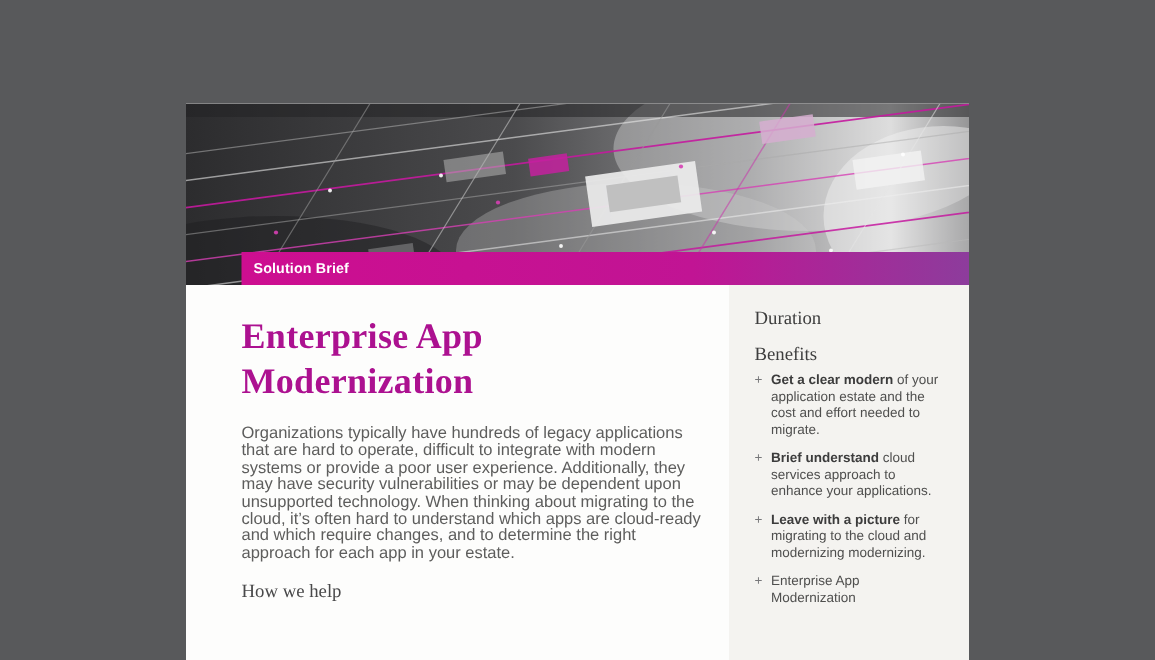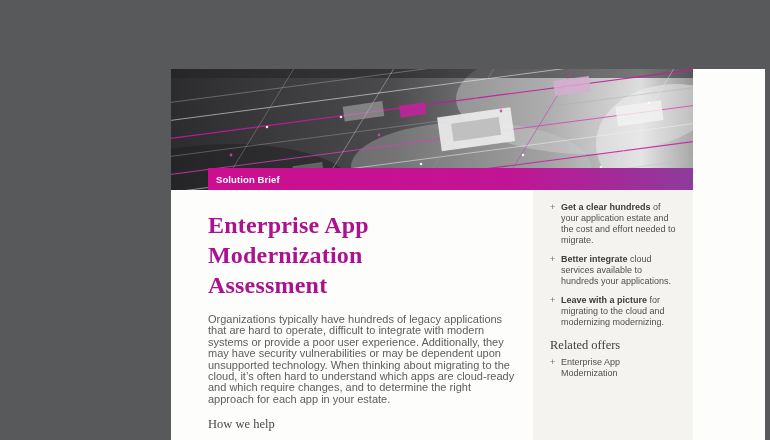--- a/index.html
+++ b/index.html
@@ -5,24 +5,23 @@
   html,body{margin:0;padding:0;}
   body{
     width:770px;height:440px;
     background:#58595b;
     overflow:hidden;
     position:relative;
     font-family:"Liberation Sans", sans-serif;
   }
   .page{
     position:absolute;left:124px;top:69px;
-    width:594px;height:371px;
+    width:522px;height:371px;
     background:#fdfdfc;
     overflow:hidden;
-    margin-left:47px;
   }
   
   .hero{
     position:relative;width:522px;height:121px;
     background:#3a3a3c;overflow:hidden;
   }
   .hero svg{position:absolute;top:0;left:0;width:100%;height:100%;}
   .banner{
     position:absolute;left:37px;right:0;bottom:0;height:22px;
     background:linear-gradient(90deg,#cd0e90 0%,#c11494 62%,#8d3c9c 100%);
@@ -158,45 +157,46 @@
       </g>
     </svg>
     <div class="banner">
       <span>Solution Brief</span>
     </div>
   </div>
 
   <div class="body-row">
 
     <div class="main-col">
-      <h1 class="title"><span>Enterprise App Modernization</span><br><span>Assessment</span></h1>
+      <h1 class="title"><span>Enterprise App Modernization</span><br></h1>
 
       <p class="sec-p">Organizations typically have hundreds of legacy applications that are hard to operate, difficult to integrate with modern systems or provide a poor user experience. Additionally, they may have security vulnerabilities or may be dependent upon unsupported technology. When thinking about migrating to the cloud, it’s often hard to understand which apps are cloud-ready and which require changes, and to determine the right approach for each app in your estate.</p>
 
       <h2 class="sec-h">How we help</h2>
 
     </div>
 
     <aside class="sidebar">
-
-
-      <div class="bullet">
-        <span class="plus">+</span>
-        <span><b>Get a clear hundreds</b><span> of your application estate and the cost and effort needed to migrate.</span></span>
-      </div>
-      <div class="bullet">
-        <span class="plus">+</span>
-        <span><b>Better integrate</b><span> cloud services available to hundreds your applications.</span></span>
+      <h3 class="side-h">Duration</h3>
+
+      <h3 class="side-h">Benefits</h3>
+
+      <div class="bullet">
+        <span class="plus">+</span>
+        <span><b>Get a clear modern</b><span> of your application estate and the cost and effort needed to migrate.</span></span>
+      </div>
+      <div class="bullet">
+        <span class="plus">+</span>
+        <span><b>Brief understand</b><span> cloud services approach to enhance your applications.</span></span>
       </div>
       <div class="bullet">
         <span class="plus">+</span>
         <span><b>Leave with a picture</b><span> for migrating to the cloud and modernizing modernizing.</span></span>
       </div>
 
-      <h3 class="side-h">Related offers</h3>
       <div class="bullet">
         <span class="plus">+</span>
         <span>Enterprise App Modernization</span>
       </div>
 
     </aside>
 
   </div>
 </div>
 

